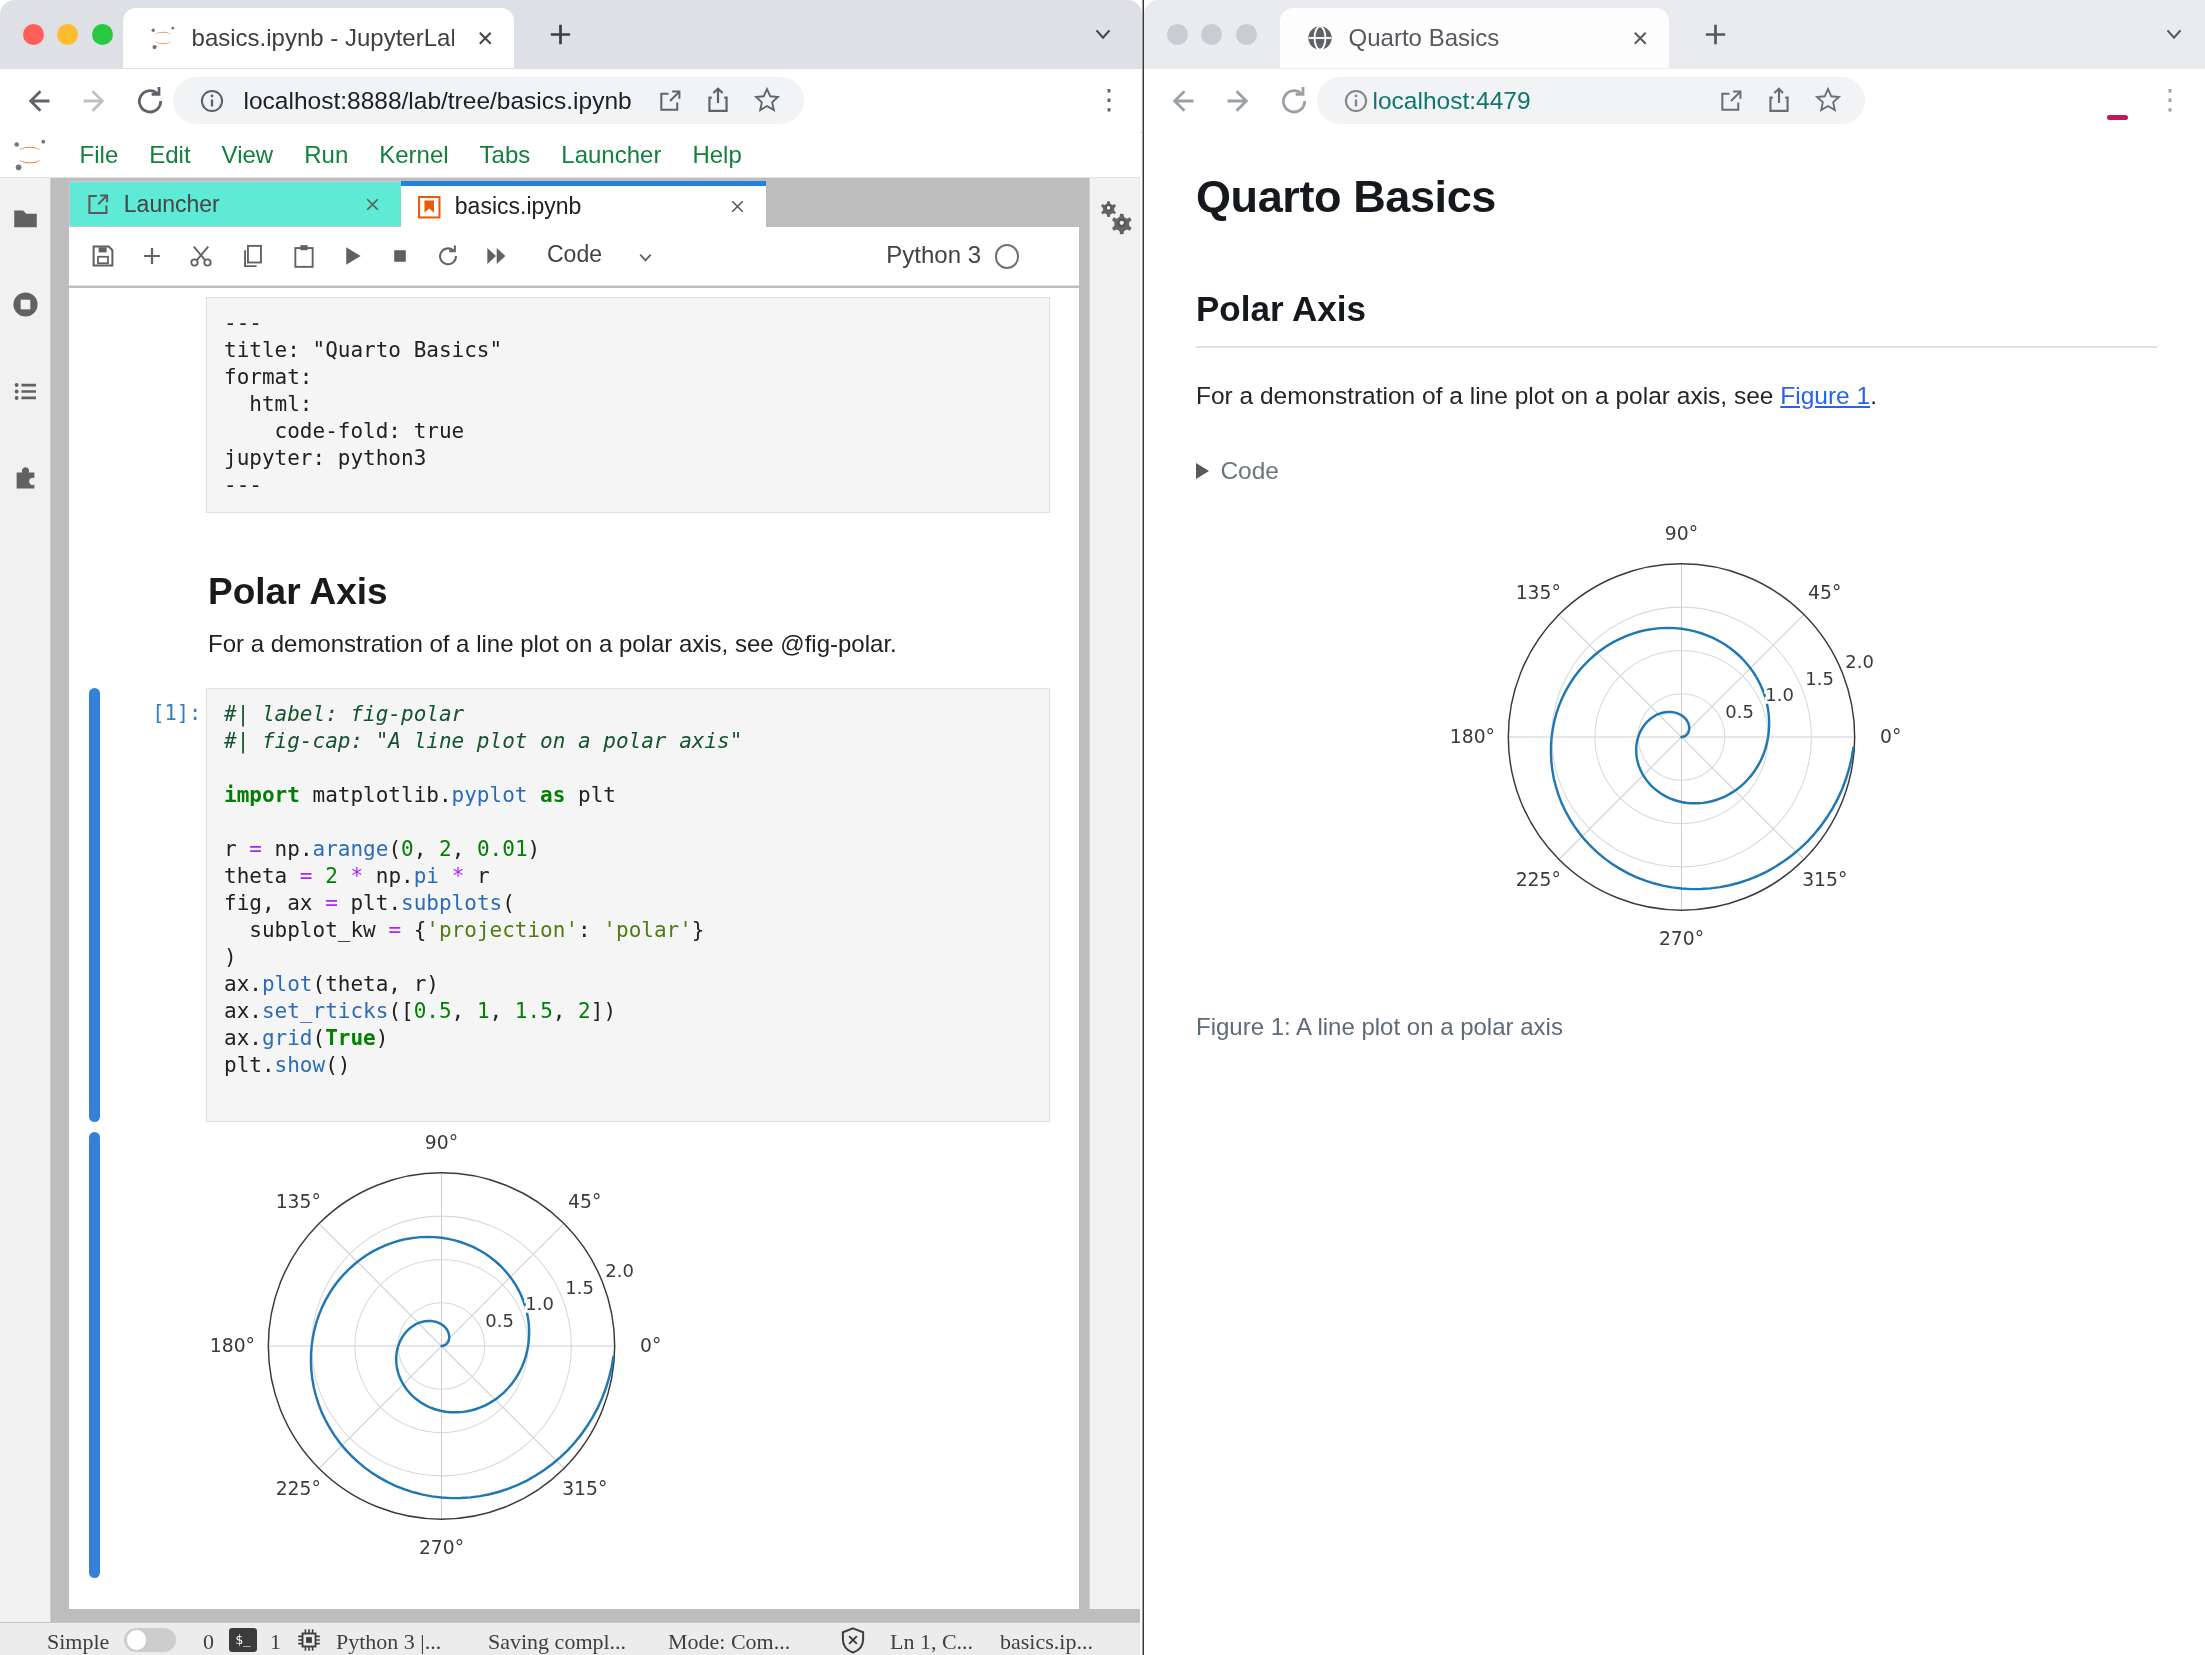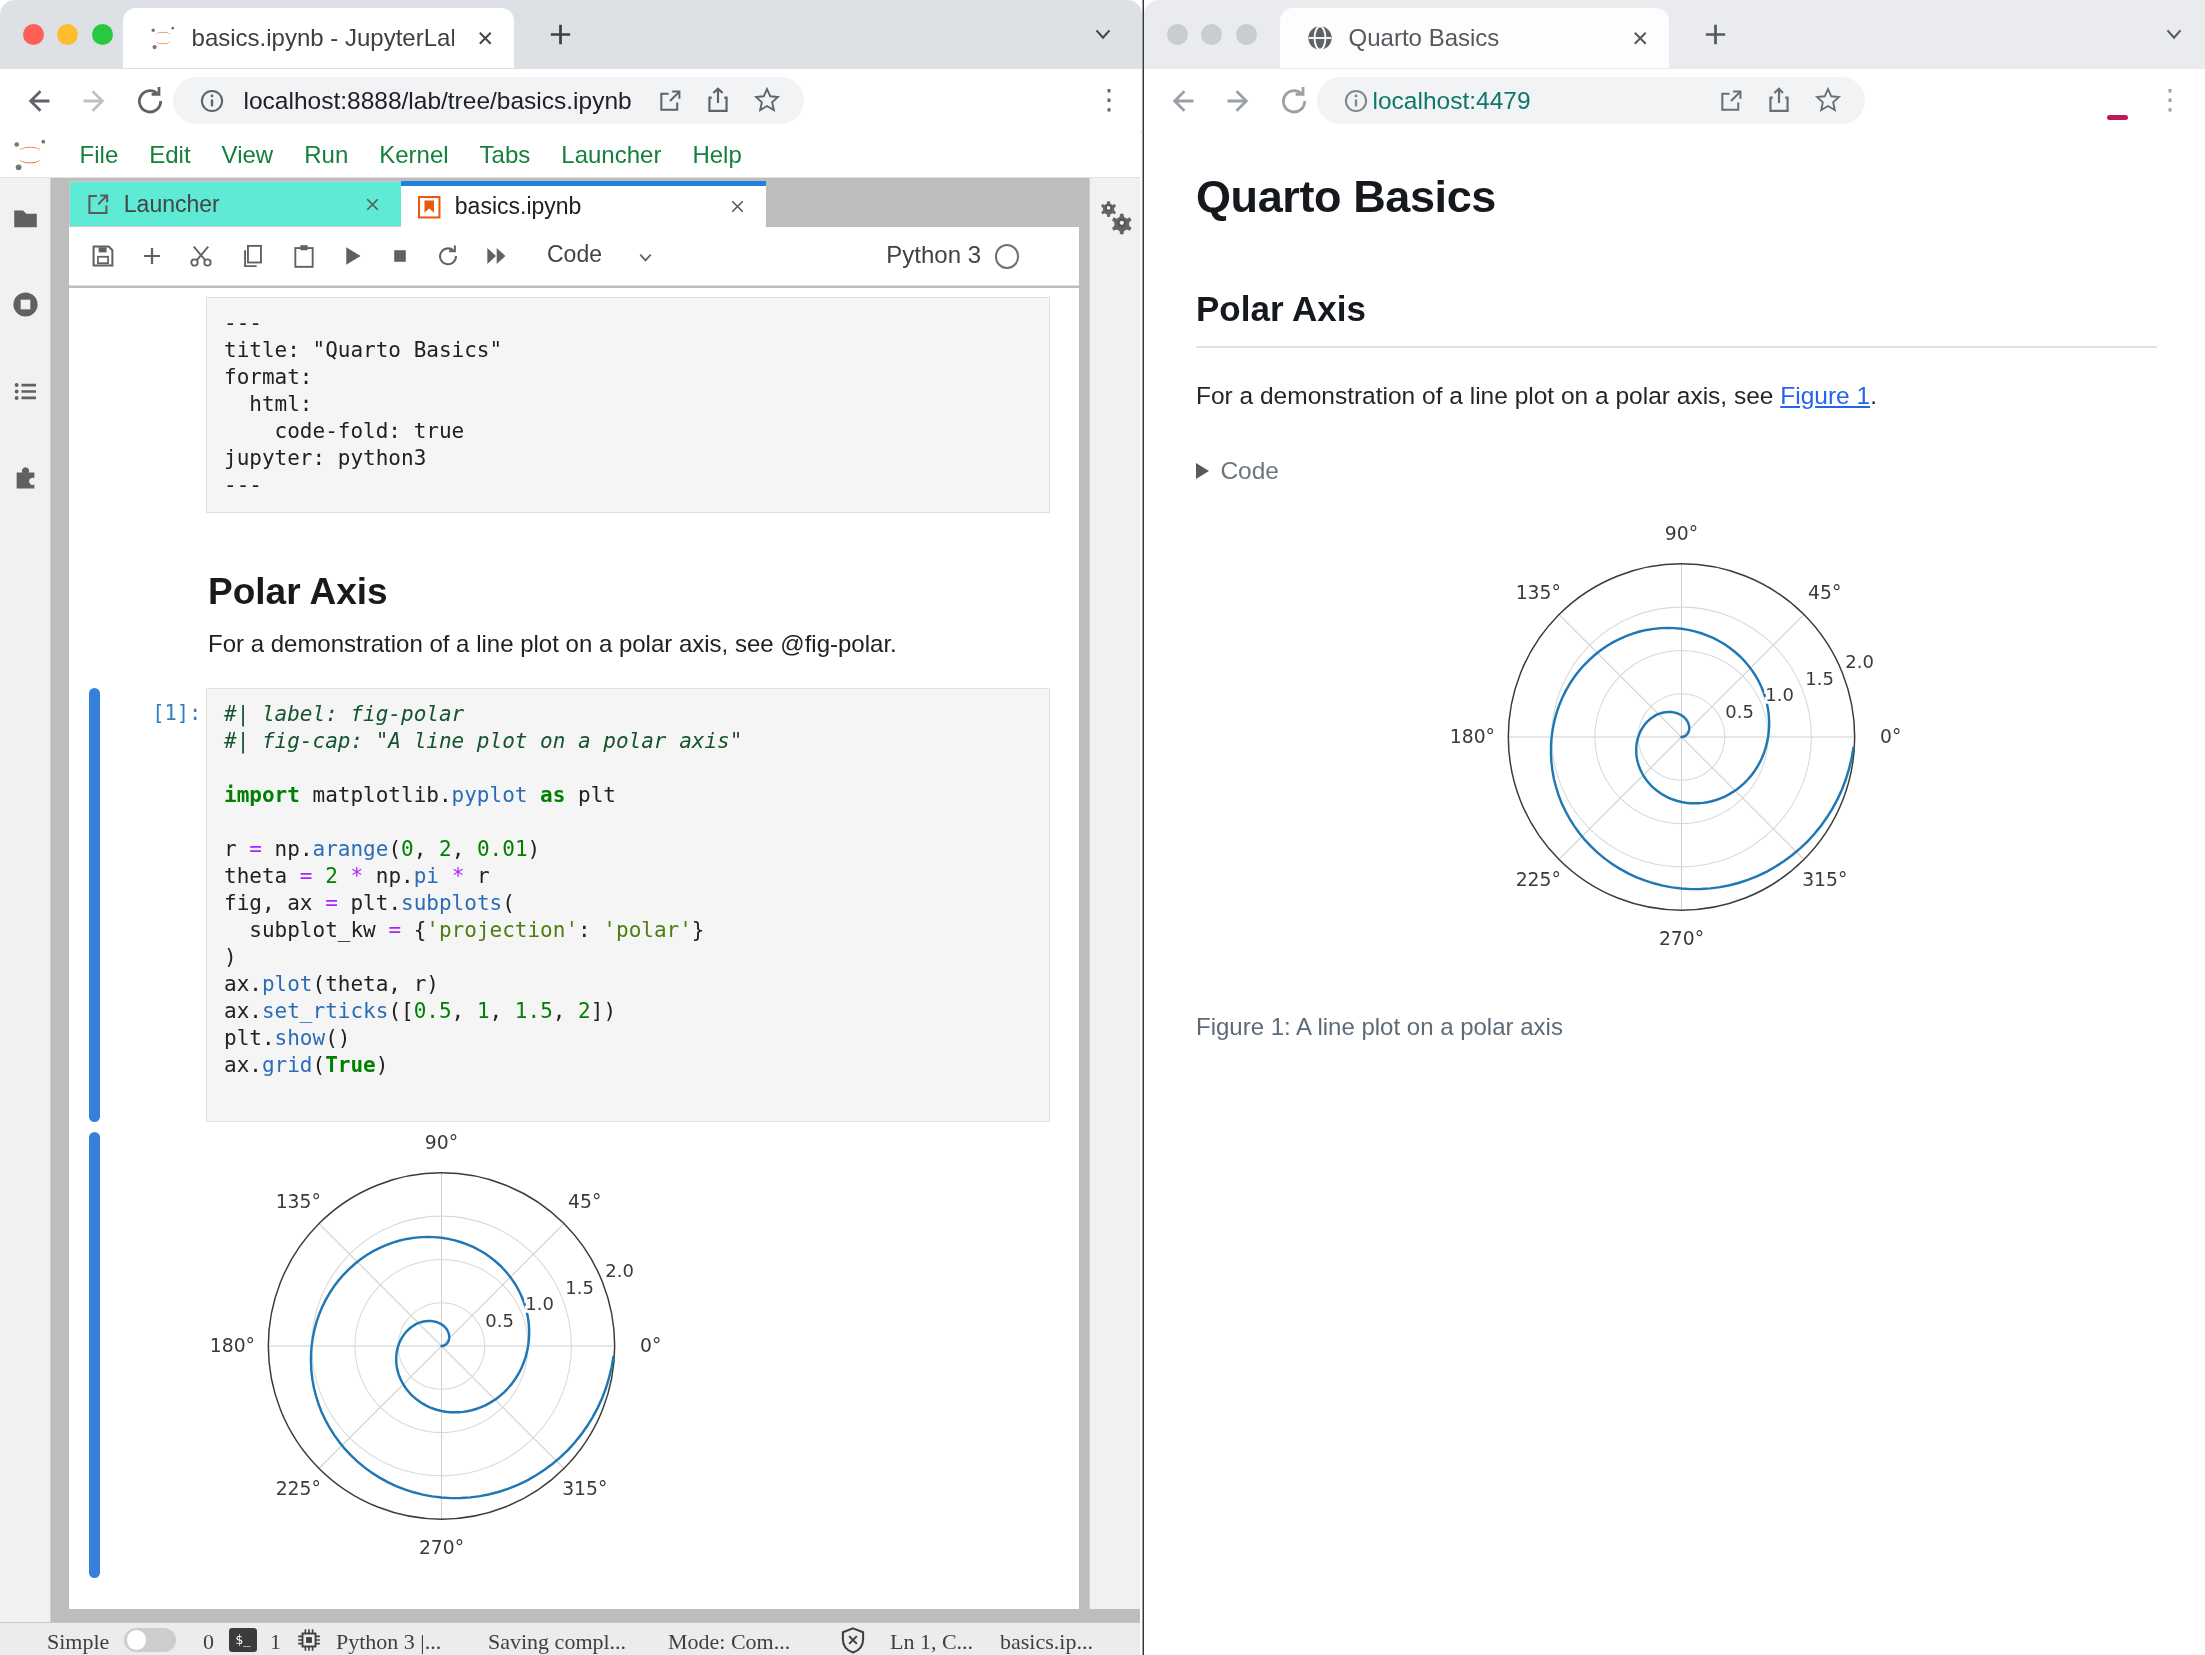--- a/index.html
+++ b/index.html
@@ -314,22 +314,22 @@
             <div class="cl">&nbsp;</div>
             <div class="cl"><span class="tk-k">import</span><span class="tk-t"> matplotlib.</span><span class="tk-f">pyplot</span><span class="tk-t"> </span><span class="tk-k">as</span><span class="tk-t"> plt</span></div>
             <div class="cl">&nbsp;</div>
             <div class="cl"><span class="tk-t">r </span><span class="tk-o">=</span><span class="tk-t"> np.</span><span class="tk-f">arange</span><span class="tk-t">(</span><span class="tk-n">0</span><span class="tk-t">, </span><span class="tk-n">2</span><span class="tk-t">, </span><span class="tk-n">0.01</span><span class="tk-t">)</span></div>
             <div class="cl"><span class="tk-t">theta </span><span class="tk-o">=</span><span class="tk-t"> </span><span class="tk-n">2</span><span class="tk-t"> </span><span class="tk-o">*</span><span class="tk-t"> np.</span><span class="tk-f">pi</span><span class="tk-t"> </span><span class="tk-o">*</span><span class="tk-t"> r</span></div>
             <div class="cl"><span class="tk-t">fig, ax </span><span class="tk-o">=</span><span class="tk-t"> plt.</span><span class="tk-f">subplots</span><span class="tk-t">(</span></div>
             <div class="cl"><span class="tk-t">  subplot_kw </span><span class="tk-o">=</span><span class="tk-t"> {</span><span class="tk-s">'projection'</span><span class="tk-t">: </span><span class="tk-s">'polar'</span><span class="tk-t">}</span></div>
             <div class="cl"><span class="tk-t">)</span></div>
             <div class="cl"><span class="tk-t">ax.</span><span class="tk-f">plot</span><span class="tk-t">(theta, r)</span></div>
             <div class="cl"><span class="tk-t">ax.</span><span class="tk-f">set_rticks</span><span class="tk-t">([</span><span class="tk-n">0.5</span><span class="tk-t">, </span><span class="tk-n">1</span><span class="tk-t">, </span><span class="tk-n">1.5</span><span class="tk-t">, </span><span class="tk-n">2</span><span class="tk-t">])</span></div>
+            <div class="cl"><span class="tk-t">ax.</span><span class="tk-f">grid</span><span class="tk-t">(</span><span class="tk-k">True</span><span class="tk-t">)</span></div>
             <div class="cl"><span class="tk-t">plt.</span><span class="tk-f">show</span><span class="tk-t">()</span></div>
-            <div class="cl"><span class="tk-t">ax.</span><span class="tk-f">grid</span><span class="tk-t">(</span><span class="tk-k">True</span><span class="tk-t">)</span></div>
           </div>
 
         <div class="collapser" style="top:844px; height:446px;"></div>
         <svg class="abs" style="left:123px; top:844px;" width="499" height="446" viewBox="0 0 610 546">
             <line x1="305" y1="262" x2="517" y2="262" stroke="#cfcfcf" stroke-width="1.3"></line>
             <line x1="305" y1="262" x2="454.9066376115481" y2="112.09336238845194" stroke="#cfcfcf" stroke-width="1.3"></line>
             <line x1="305" y1="262" x2="305" y2="50" stroke="#cfcfcf" stroke-width="1.3"></line>
             <line x1="305" y1="262" x2="155.09336238845194" y2="112.09336238845191" stroke="#cfcfcf" stroke-width="1.3"></line>
             <line x1="305" y1="262" x2="93" y2="262" stroke="#cfcfcf" stroke-width="1.3"></line>
             <line x1="305" y1="262" x2="155.09336238845188" y2="411.90663761154804" stroke="#cfcfcf" stroke-width="1.3"></line>

